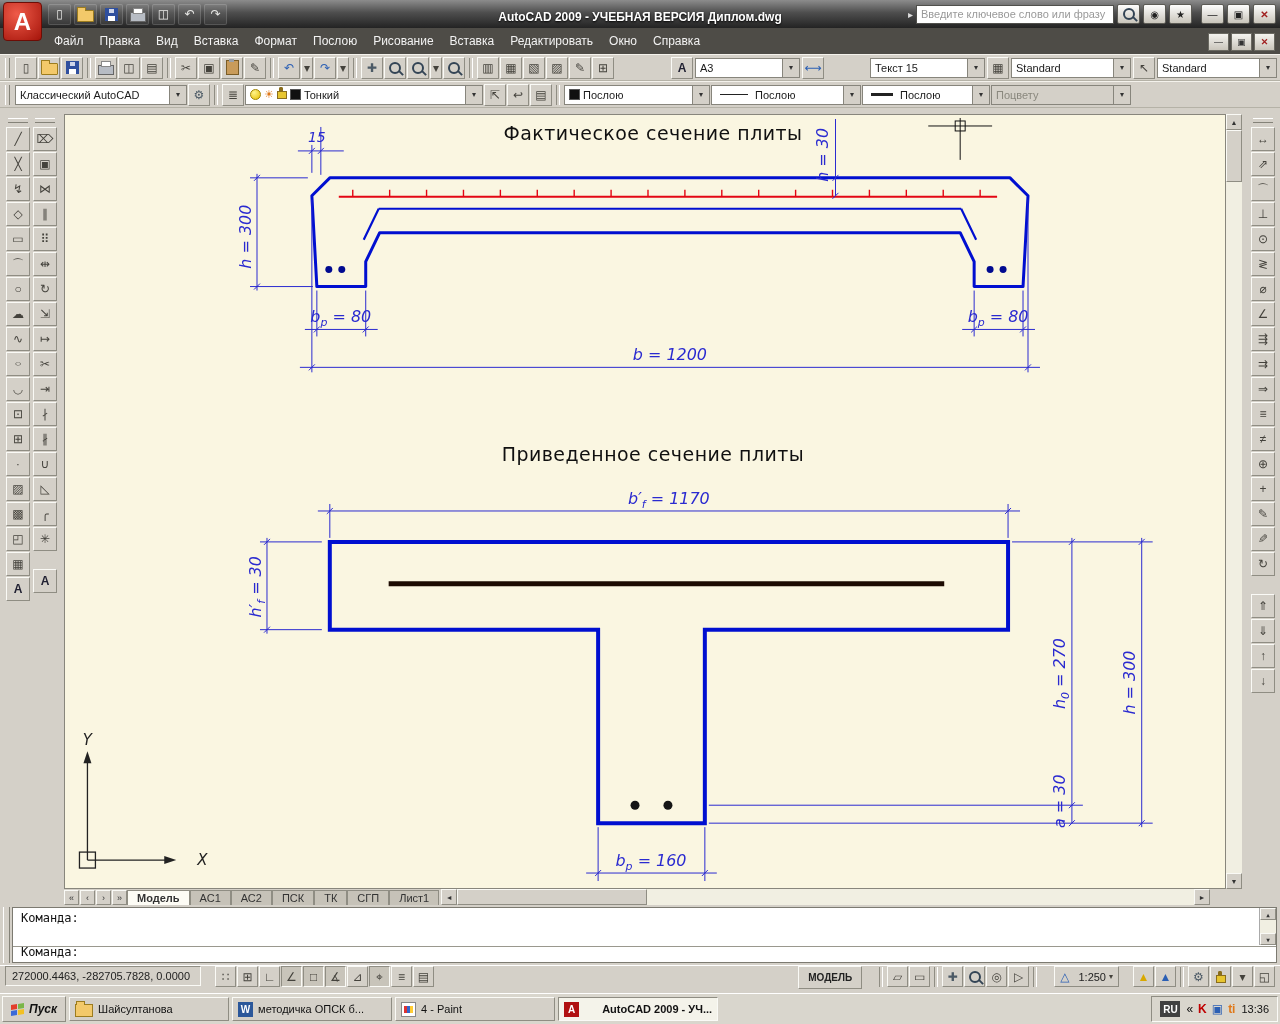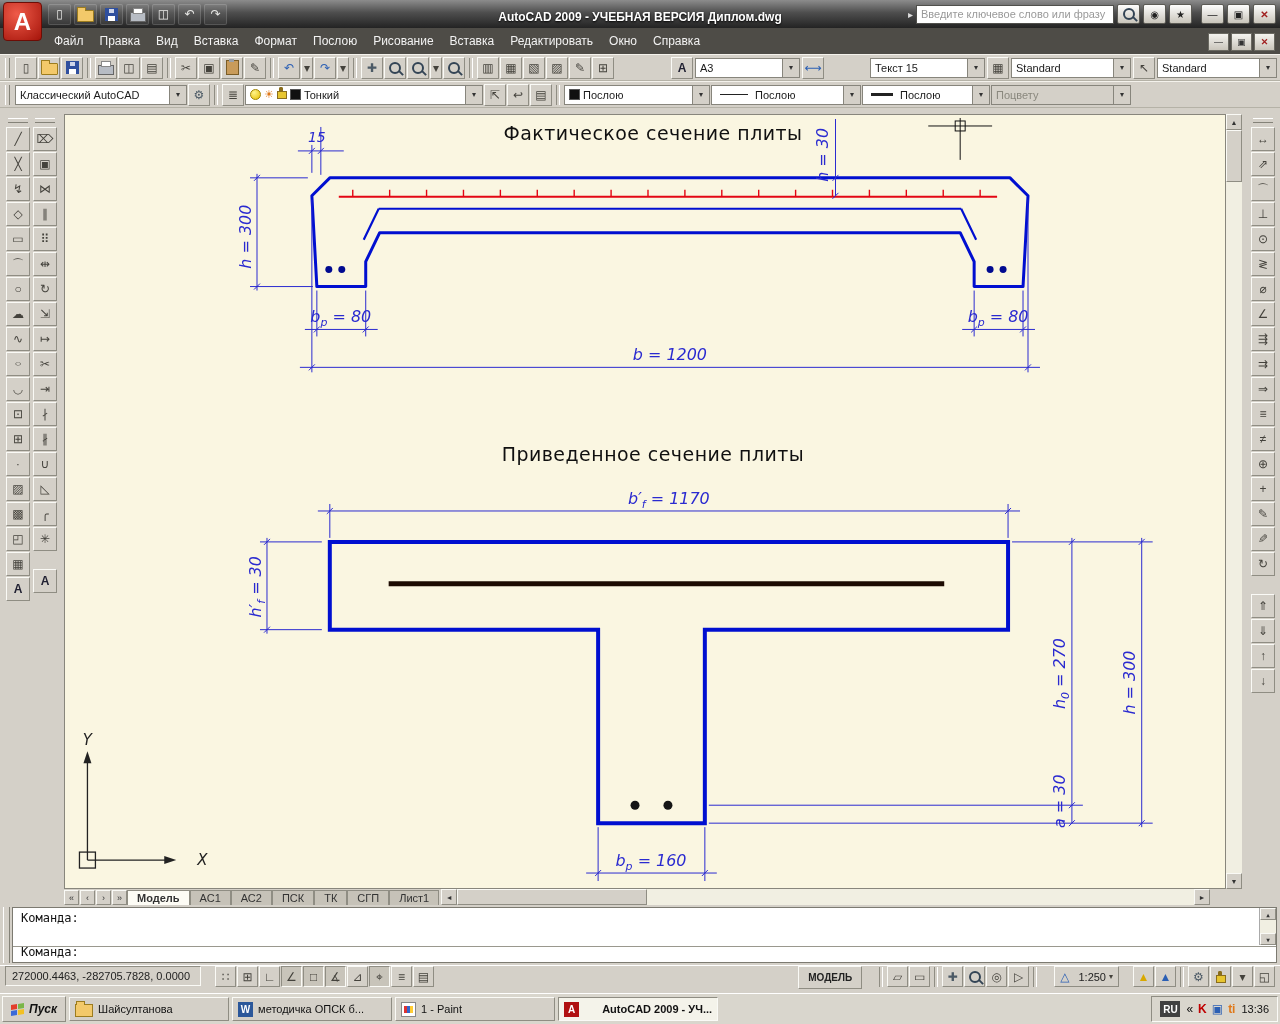--- a/index.html
+++ b/index.html
@@ -850,21 +850,21 @@
       <span class="taskbtn raised">
         <span class="ic-folder"></span>
         <span class="lbl">Шайсултанова</span>
       </span>
       <span class="taskbtn raised">
         <span class="ic-word"></span>
         <span class="lbl">методичка ОПСК б...</span>
       </span>
       <span class="taskbtn raised">
         <span class="ic-paint"></span>
-        <span class="lbl">1 - Paint</span>
+        <span class="lbl">4 - Paint</span>
       </span>
       <span class="taskbtn raised active">
         <span class="ic-acad"></span>
         <span class="lbl">AutoCAD 2009 - УЧ...</span>
       </span>
     </span>
   <div class="tray sunken">
     <span class="lang">RU</span>
     <span style="display:flex;gap:5px;align-items:center;">
         <span class="tray-ic">

